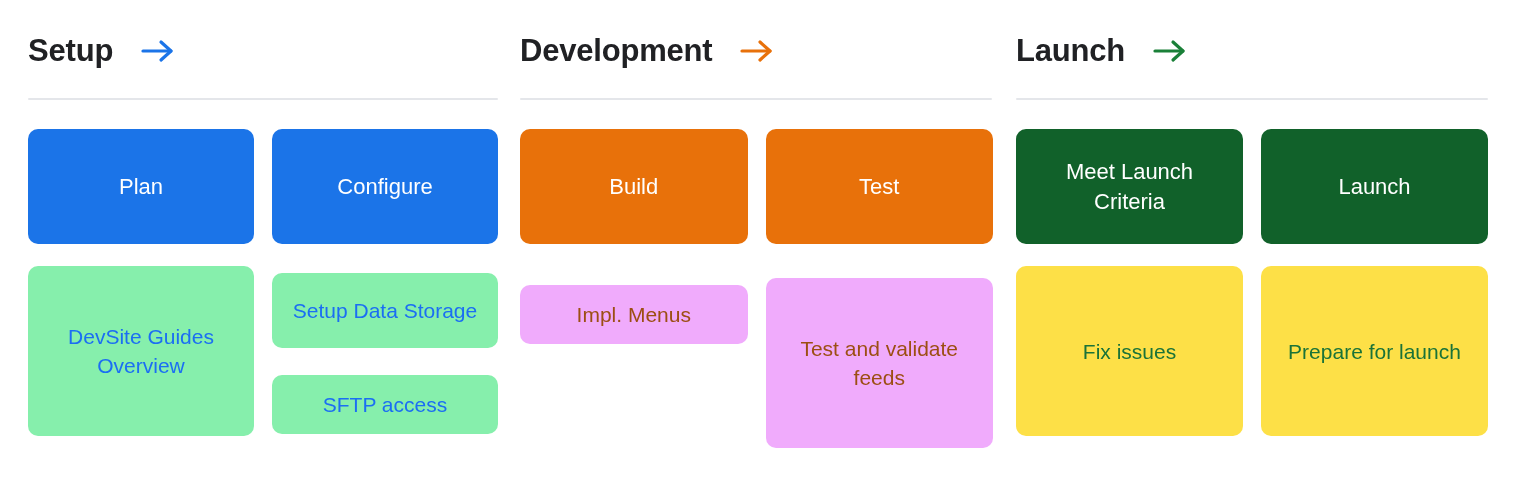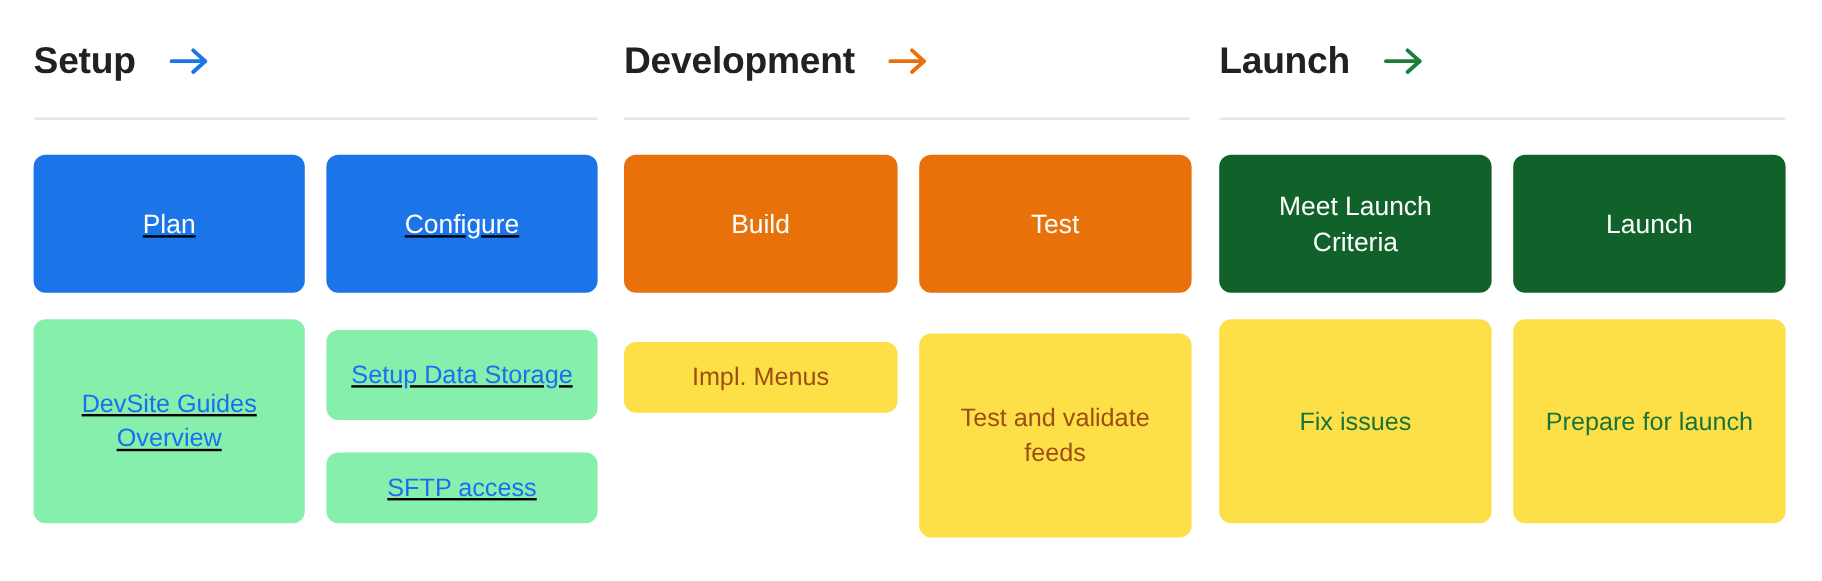--- a/index.html
+++ b/index.html
@@ -71,23 +71,23 @@
   
   .columns {
     display: flex;
     flex-direction: row;
     margin-top: 29px;
   }
   .col {
     display: flex;
     flex-direction: column;
   }
-  .col + .col { margin-left: 18px; justify-content: space-between; }
-
-  .phase.setup .col       { width: 226px; text-decoration: underline; }
+  .col + .col { margin-left: 18px; }
+
+  .phase.setup .col       { width: 226px; }
   .phase.development .col { width: 229px; gap: 12px; }
   .phase.launch .col      { width: 227px; }
 
   
   .card-primary {
     height: 115px;
     border-radius: 10px;
     display: flex;
     align-items: center;
     justify-content: center;
@@ -118,21 +118,21 @@
     font-size: 21px;
     line-height: 29px;
     padding: 0 10px;
     box-sizing: border-box;
   }
   .card-sub.tall  { height: 170px; }
   .card-sub.mid   { height: 75px; }
   .card-sub.short { height: 59px; }
 
   .card-sub.blue   { background: #86efac; color: #1b6ef3; }
-  .card-sub.orange { background: #fde047; color: #9c4e13; }
+  .card-sub.orange { background: #f0abfc; color: #9c4e13; }
   .card-sub.green  { background: #fde047; color: #1a7338; }
 
   
   .subs.offset-a { margin-top: 29px; }
 </style>
 </head>
 <body>
 
 <div class="board">
 

